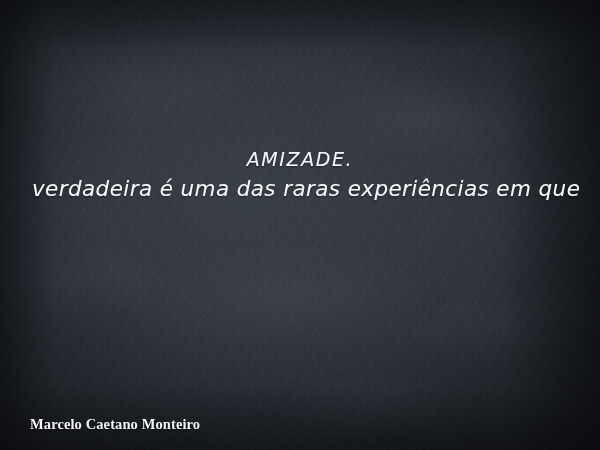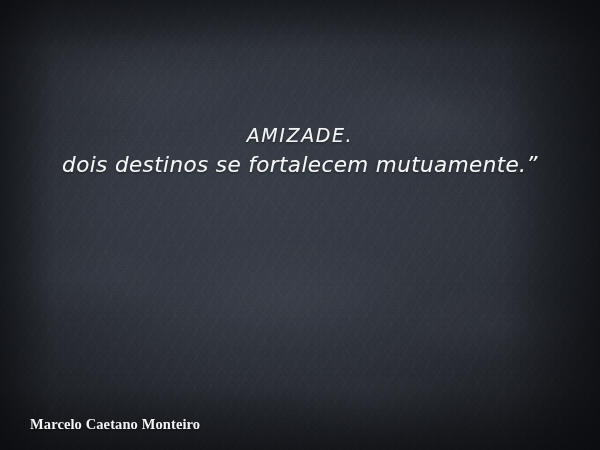--- a/index.html
+++ b/index.html
@@ -72,21 +72,21 @@
       linear-gradient(to right, rgba(8,10,13,0.55) 0%, rgba(8,10,13,0) 9%, rgba(8,10,13,0) 84%, rgba(8,10,13,0.62) 100%),
       linear-gradient(to bottom, rgba(8,10,13,0.48) 0%, rgba(8,10,13,0) 11%, rgba(8,10,13,0) 86%, rgba(8,10,13,0.5) 100%),
       radial-gradient(ellipse 78% 78% at 50% 48%, rgba(0,0,0,0) 42%, rgba(0,0,0,0.42) 100%);
   }
 
   
   .quote-block {
     position: absolute;
     left: 0;
     right: 0;
-    top: 120px;
+    top: 144px;
     text-align: center;
     padding: 0 32px;
     box-sizing: border-box;
   }
   .quote-title,
   .quote-line {
     color: #f4f6f8;
     font-family: "DejaVu Sans", sans-serif;
     font-style: italic;
     font-weight: 400;
@@ -126,18 +126,18 @@
 <div id="stage">
 
   <div class="board-base"></div>
   <div class="board-smudge"></div>
   <div class="board-streaks"></div>
   <div class="board-grain"></div>
   <div class="board-vignette"></div>
 
   <div class="quote-block">
     <div class="quote-title">AMIZADE.</div>
-    <div class="quote-line">dois destinos se fortalecem mutuamente.”</div>
+    <div class="quote-line">verdadeira é uma das raras experiências em que</div>
   </div>
 
   <div class="attribution">Marcelo Caetano Monteiro</div>
 
 </div>
 
 </body></html>

